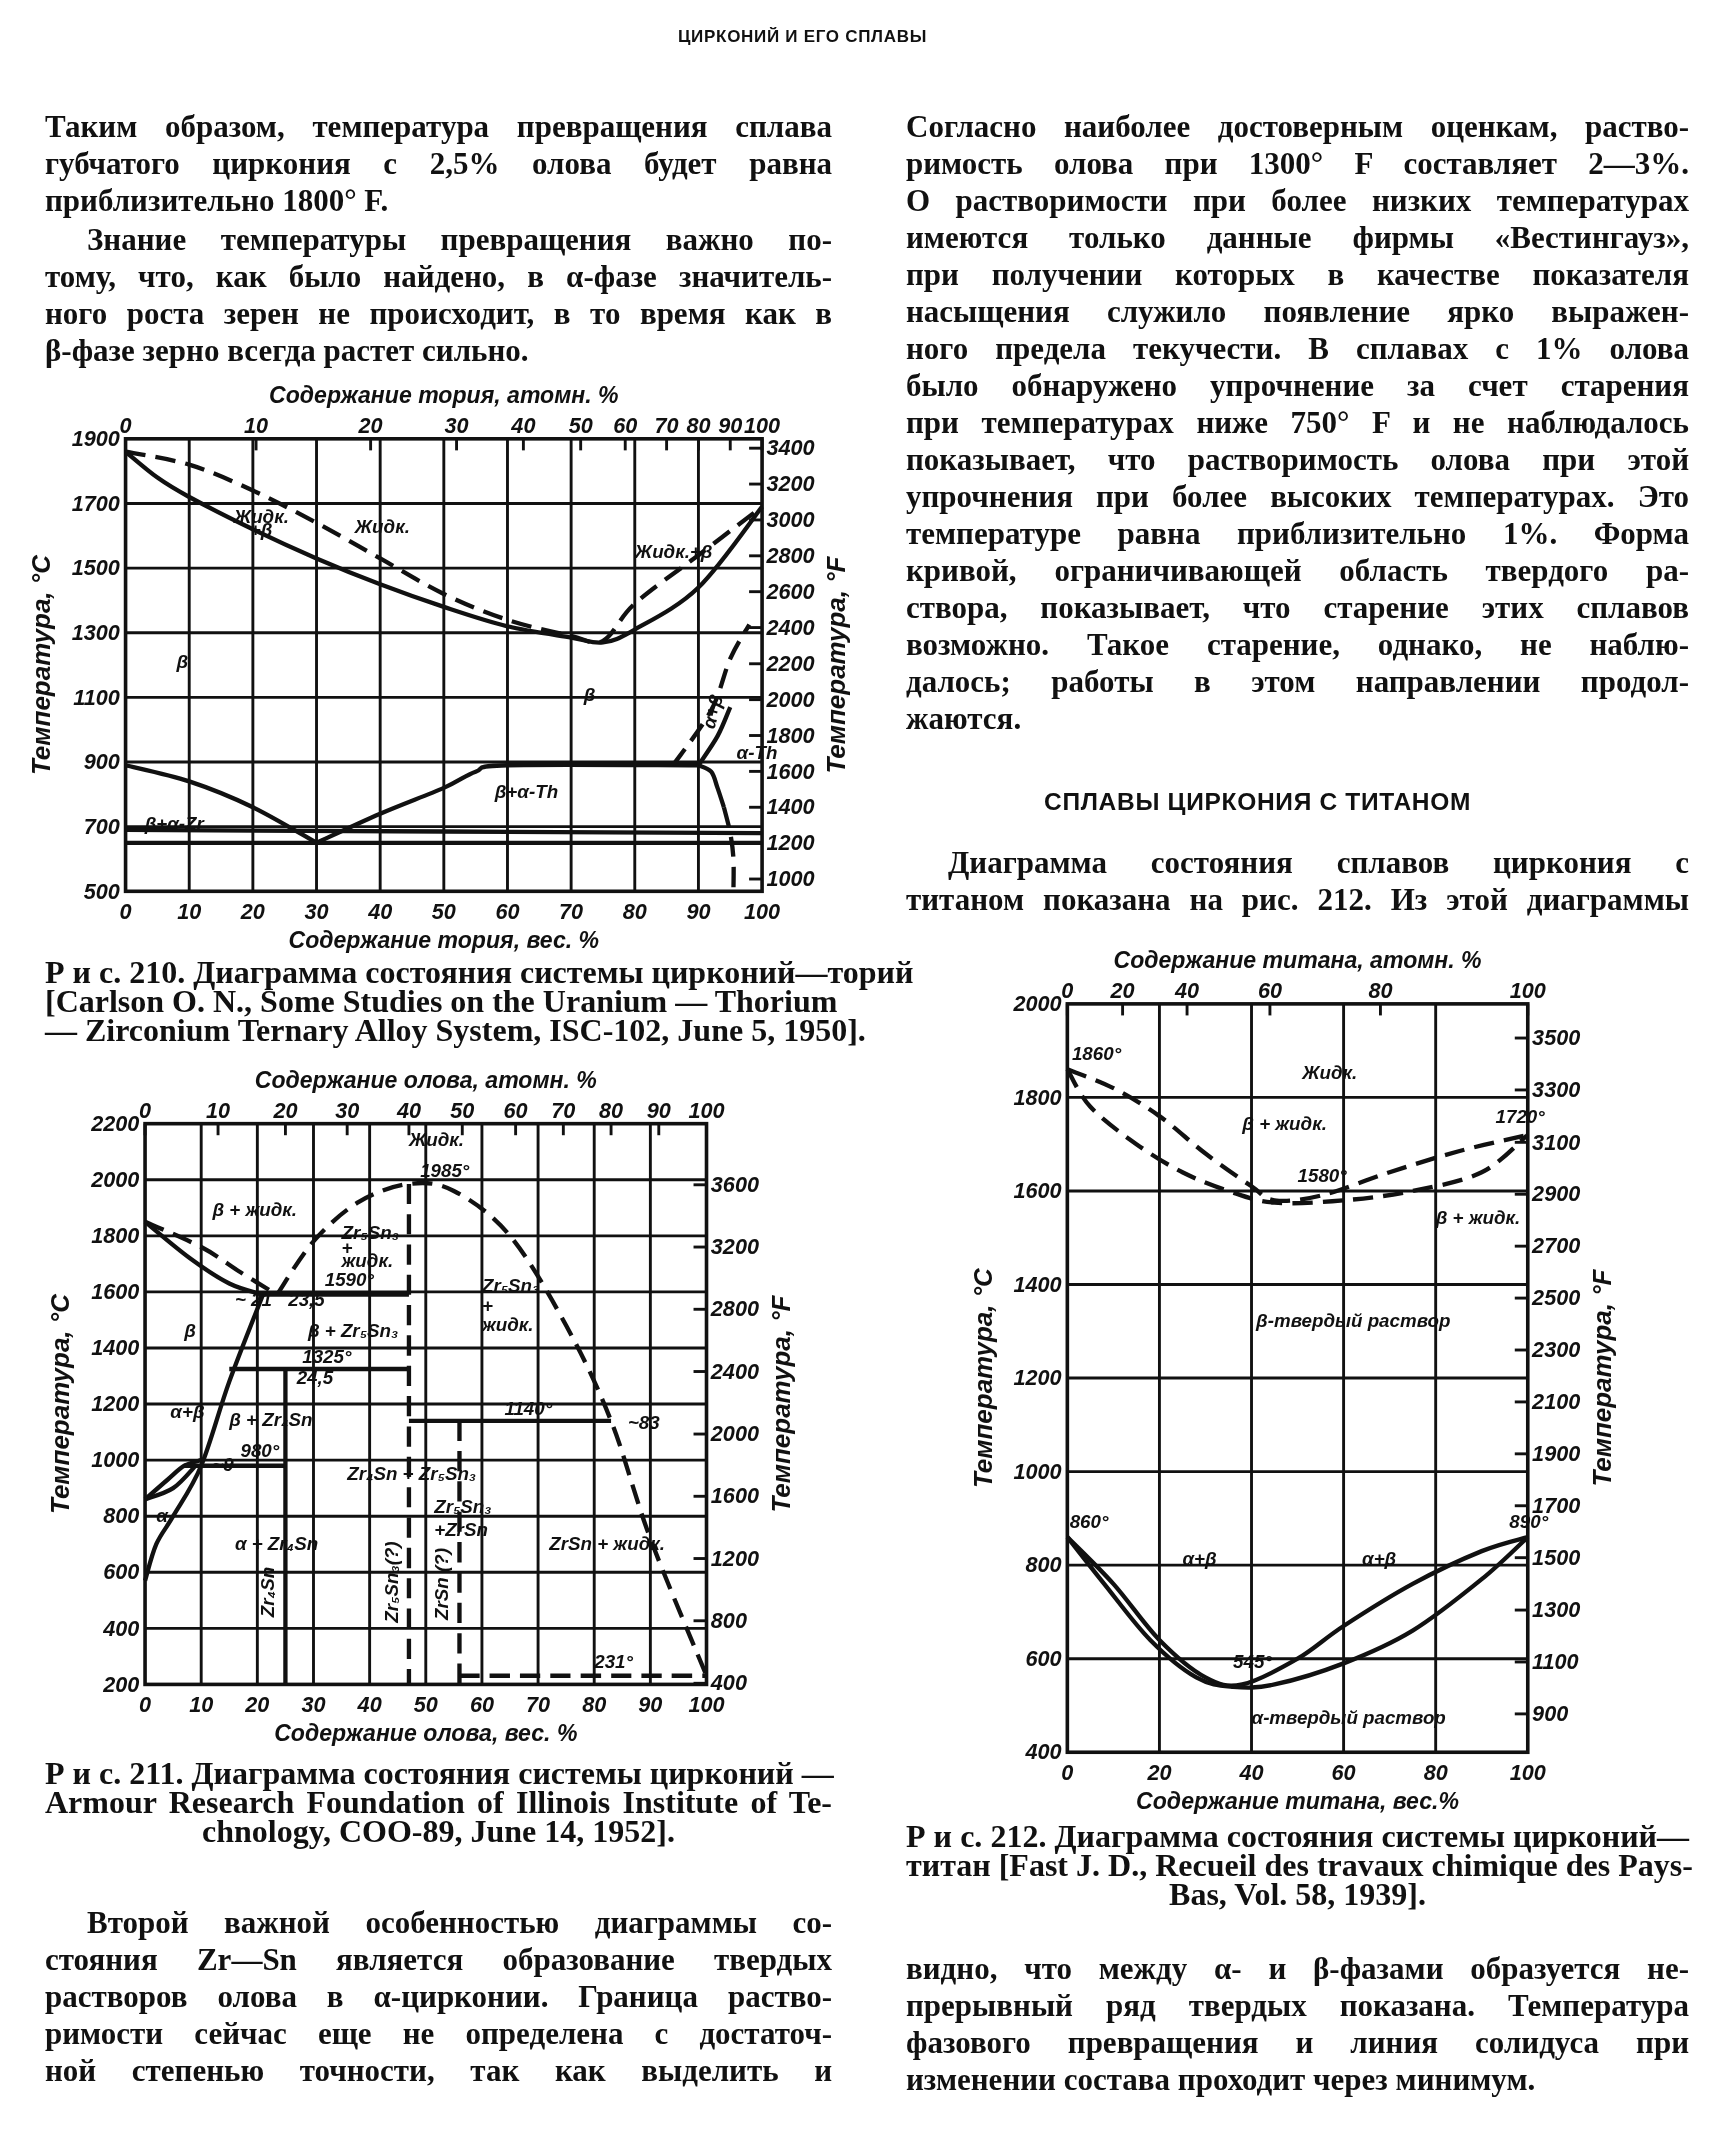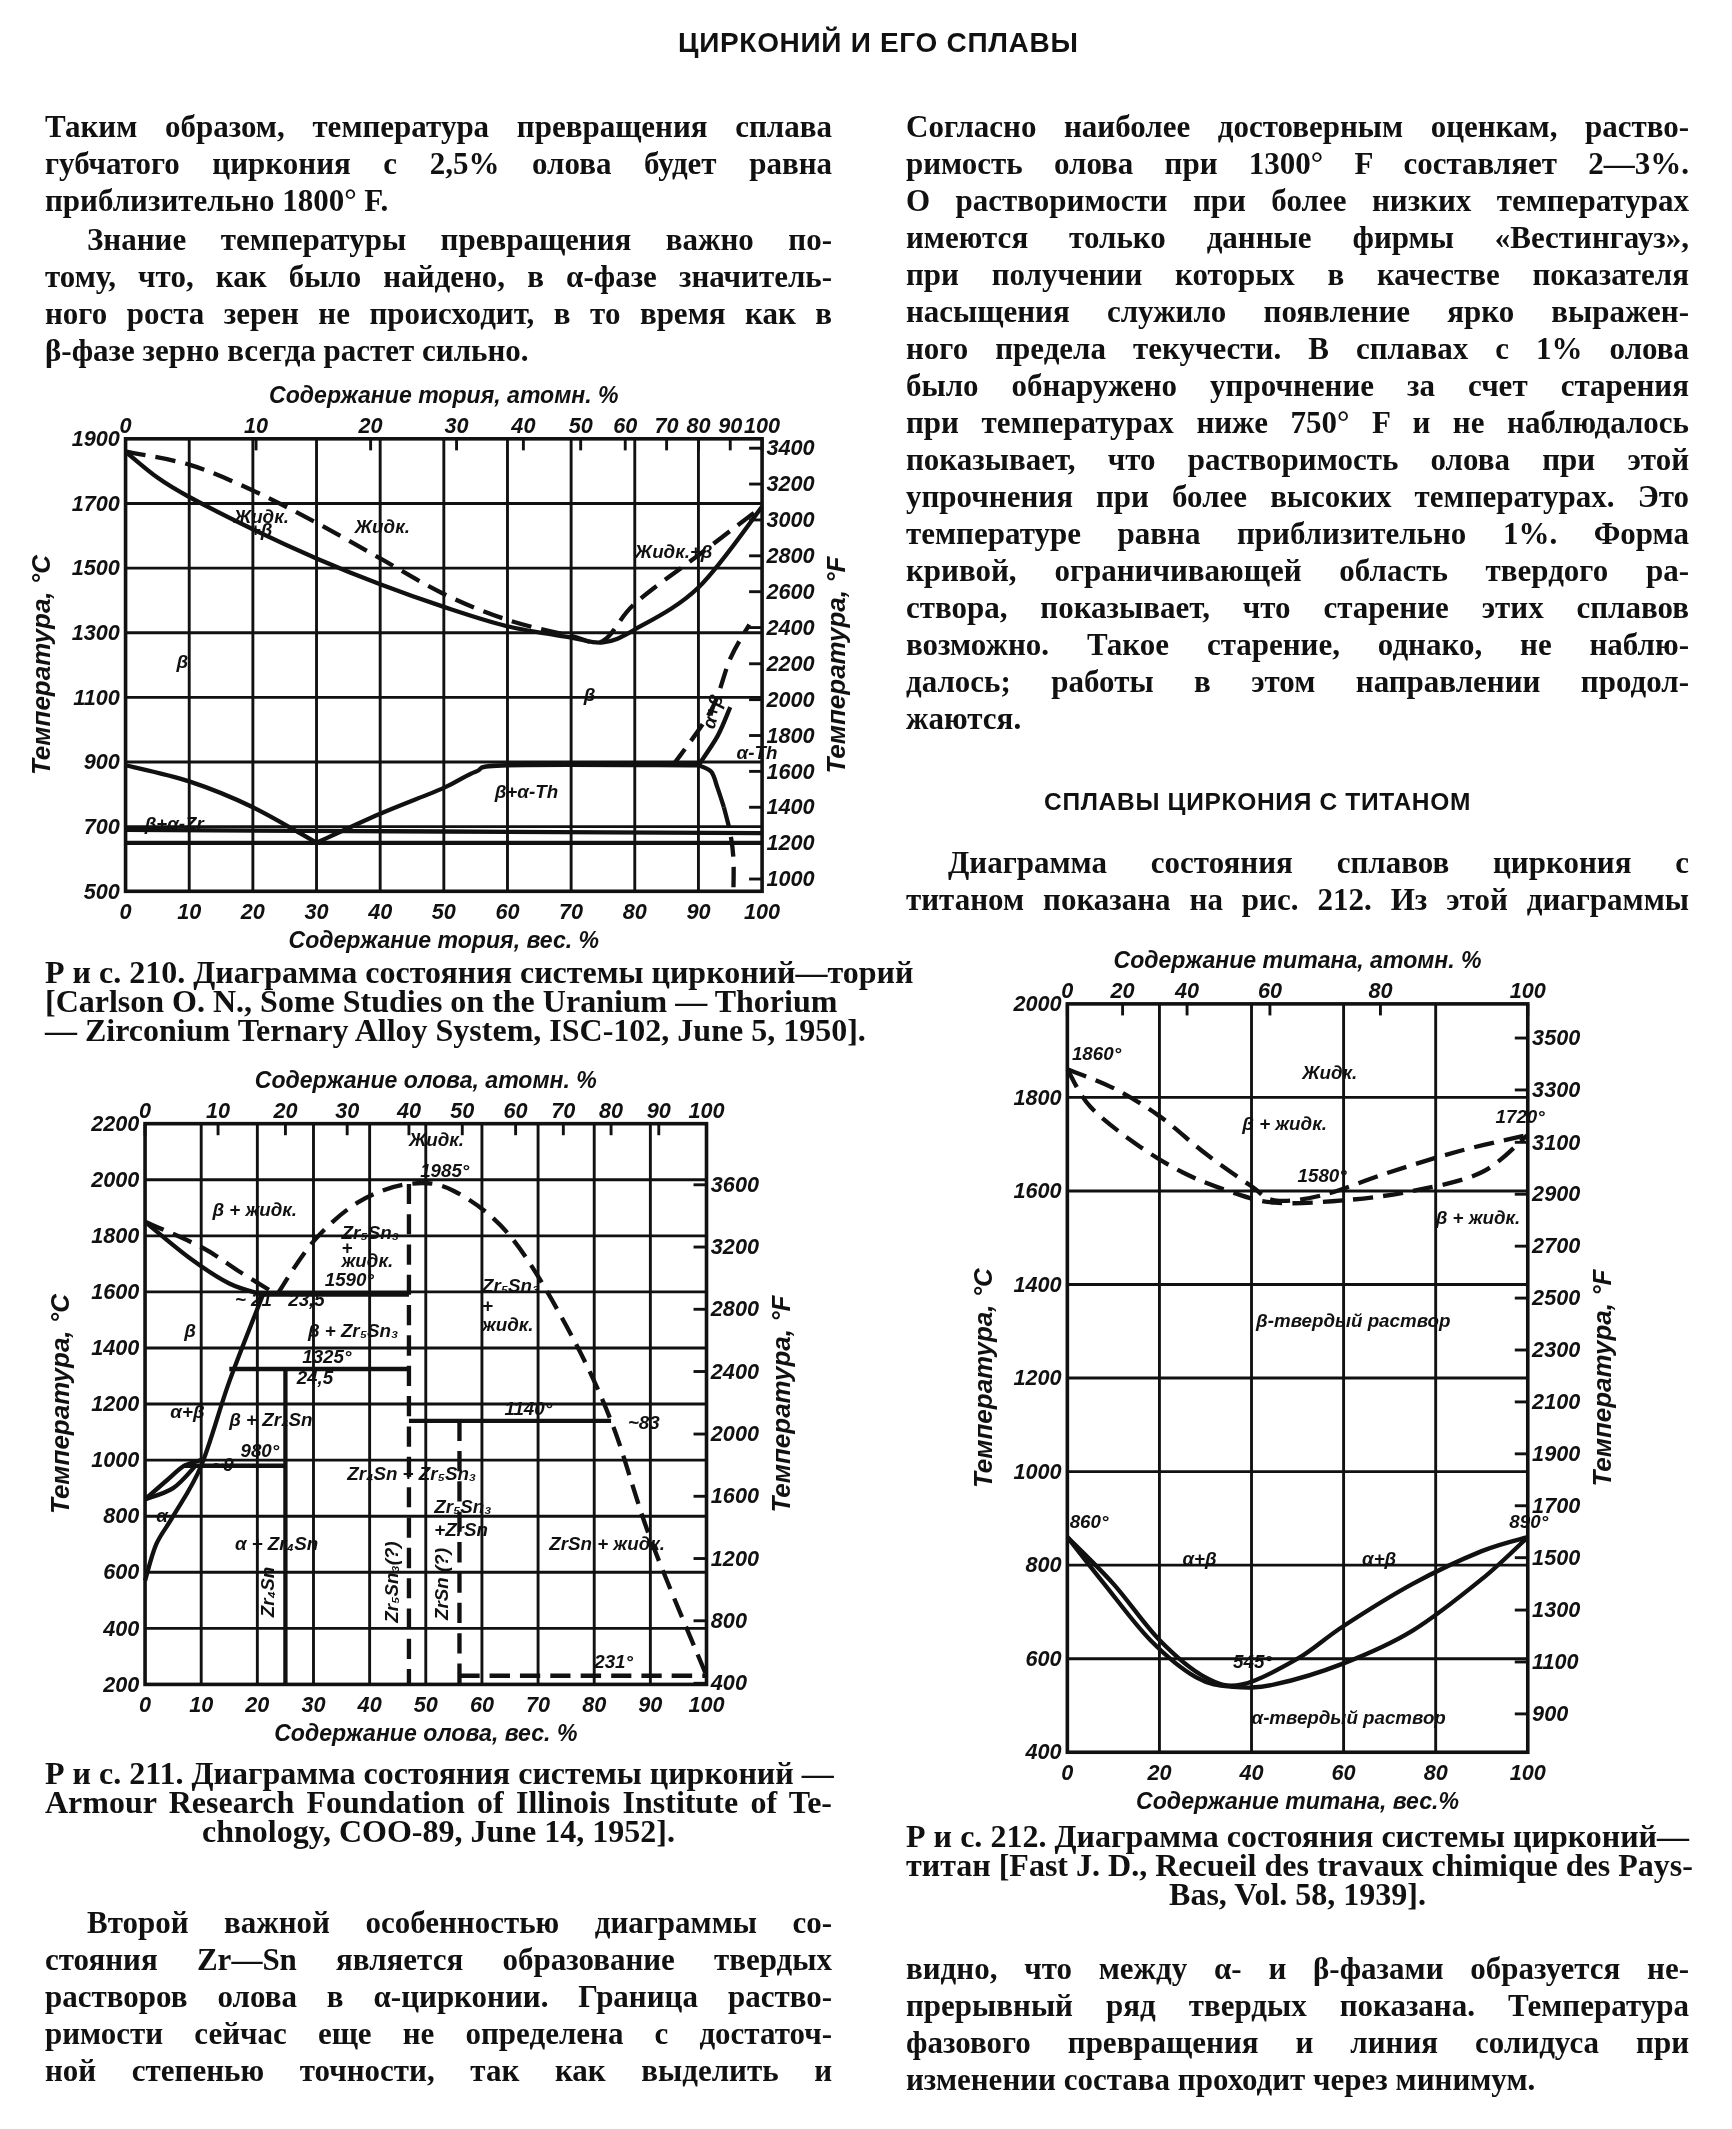--- a/index.html
+++ b/index.html
@@ -1,19 +1,19 @@
 <!DOCTYPE html>
 <html style="font-size:11.5px"><head>
 <meta charset="utf-8">
 <style>
   html,body{margin:0;padding:0;background:#fff;}
   body{width:1732px;height:2129px;position:relative;overflow:hidden;color:#111;
        font-family:"Liberation Serif","DejaVu Serif",serif;}
   .hdr{position:absolute;top:27.4px;font-family:"Liberation Sans","DejaVu Sans",sans-serif;font-weight:bold;letter-spacing:0.7px;}
-  .running{left:678px;font-size:28px;}
+  .running{left:678px;font-size:17px;}
   .pageno{left:1735px;top:24.5px;font-size:32px;font-family:"Liberation Serif",serif;}
   .para{position:absolute;font-size:31px;line-height:37px;text-align:justify;font-family:"Liberation Serif",serif;font-weight:bold;}
   .para .ln{display:block;white-space:nowrap;text-align-last:justify;}
   .para .ln.last{text-align-last:left;}
   .para .ln.indent{padding-left:42px;}
   .cap{position:absolute;font-size:32px;line-height:29px;font-family:"Liberation Serif",serif;font-weight:bold;}
   .cap .ln{display:block;white-space:nowrap;text-align-last:justify;}
   .cap .ln.center{text-align:center;text-align-last:center;}
   .section{position:absolute;font-family:"Liberation Sans",sans-serif;font-weight:bold;font-size:24.5px;letter-spacing:0.7px;}
   svg.chart{position:absolute;overflow:visible;}

